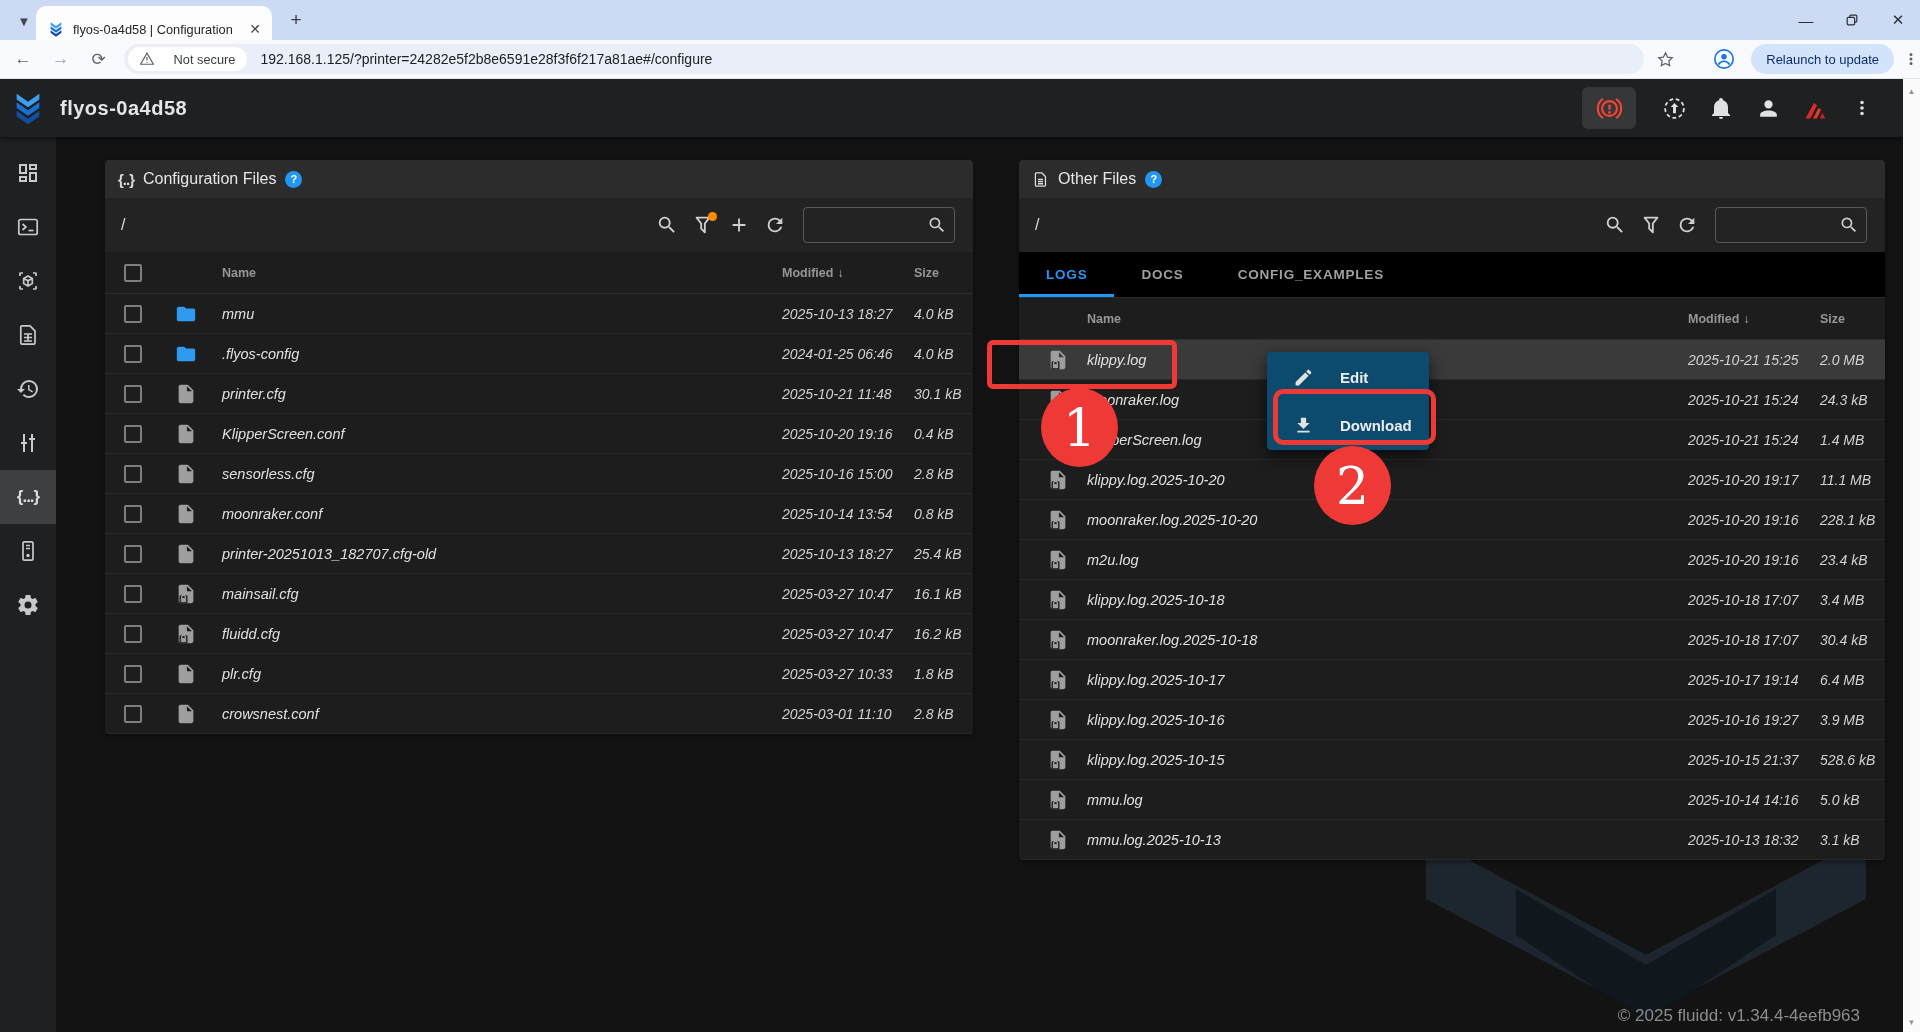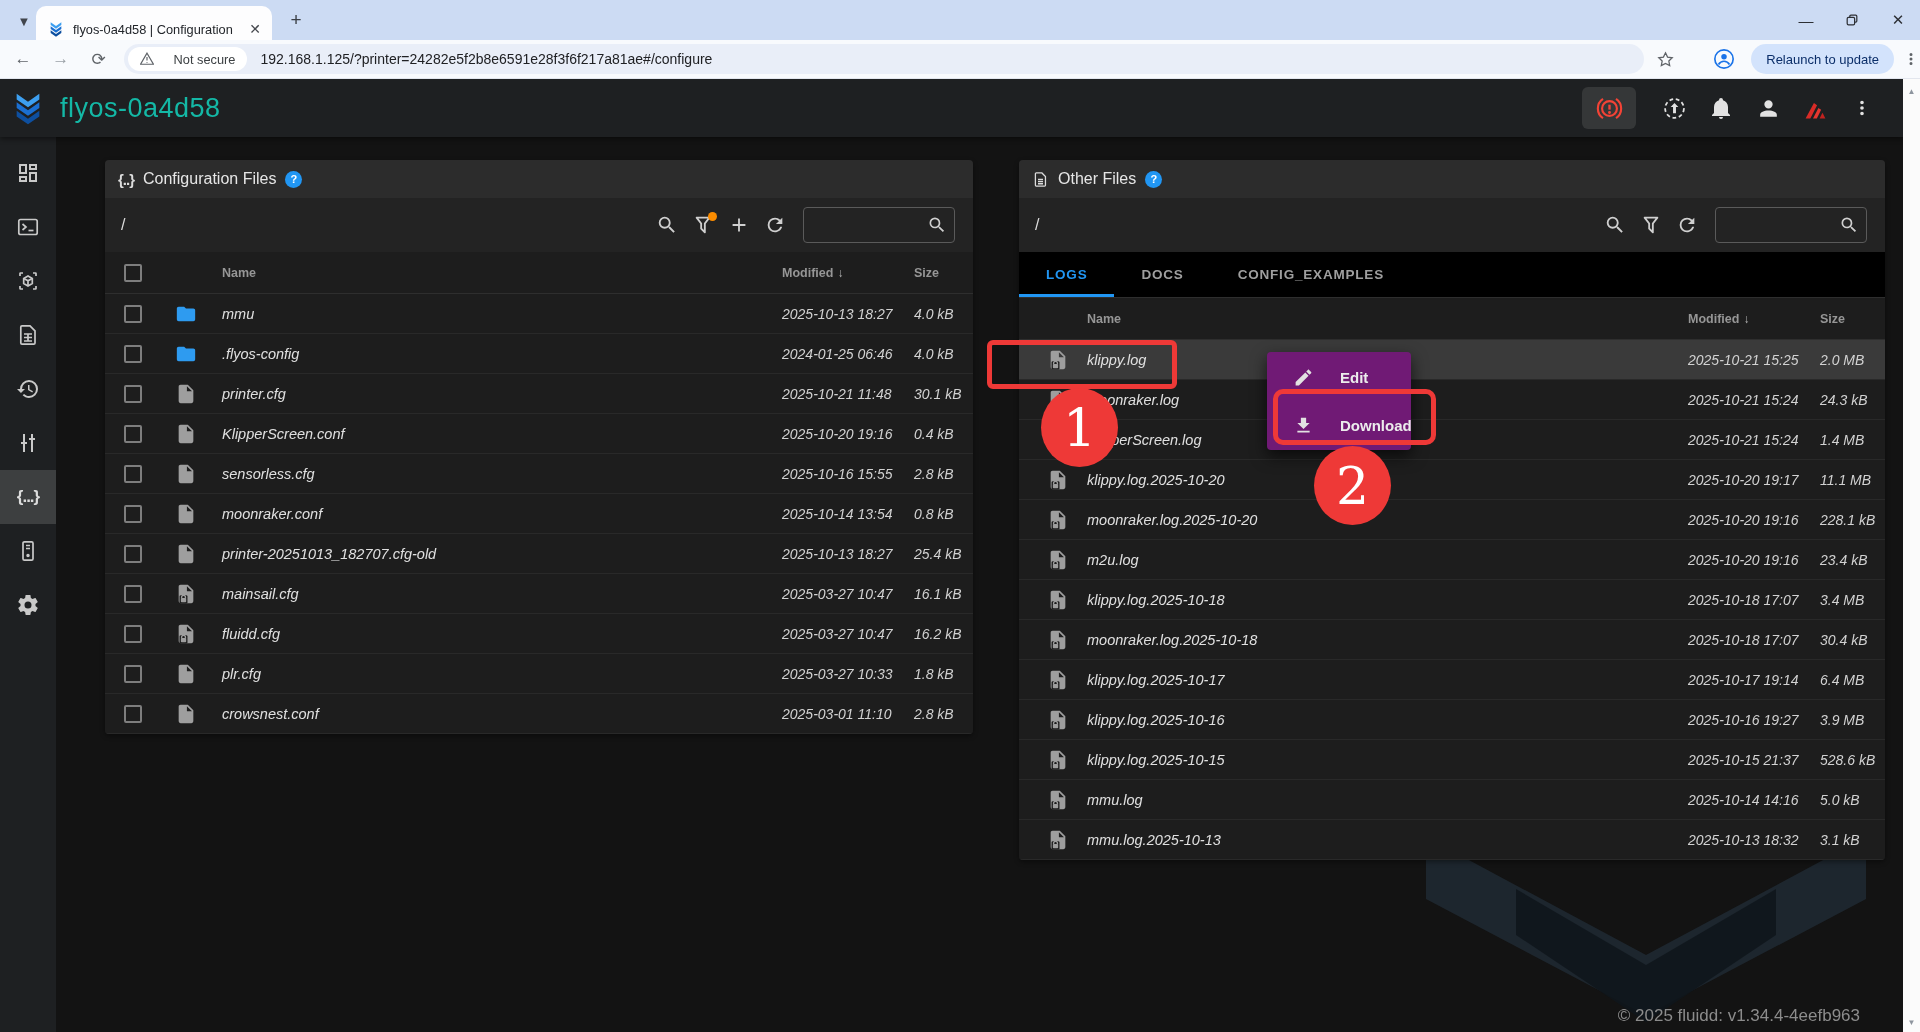--- a/index.html
+++ b/index.html
@@ -29,21 +29,21 @@
   .browser-menu-btn { margin-left:8px; color:#5f6368; }
 
   
   .page { position:absolute; left:0; top:79px; width:1903px; height:953px; background:#141414; overflow:hidden; }
   .page-scrollbar { position:absolute; right:0; top:79px; width:17px; height:953px; background:#fbfbfb; }
   .sb-arrow { position:absolute; left:0; width:17px; height:16px; display:flex; align-items:center; justify-content:center; font-size:8px; color:#8e959e; }
   .sb-arrow.up { top:4px; } .sb-arrow.down { bottom:2px; }
 
   .appbar { position:absolute; left:0; top:0; width:100%; height:58px; background:#1e2022; display:flex; align-items:center; box-shadow:0 2px 5px rgba(0,0,0,.45); z-index:5; }
   .app-logo { margin-left:11px; }
-  .app-title { margin-left:15px; font-size:27px; color:#14b8a6; font-weight:400; letter-spacing:.5px; }
+  .app-title { margin-left:15px; font-size:20px; color:#e5e5e5; font-weight:700; letter-spacing:.5px; }
   .appbar-right { margin-left:auto; display:flex; align-items:center; gap:9px; padding-right:22px; }
   .estop-btn { width:54px; height:42px; background:#353738; border-radius:6px; display:flex; align-items:center; justify-content:center; margin-right:10px; }
   .appbar-icon-btn { width:38px; height:38px; display:flex; align-items:center; justify-content:center; color:#e2e2e2; }
 
   .sidebar { position:absolute; left:0; top:58px; width:56px; bottom:0; background:#1e2022; padding-top:9px; z-index:4; }
   .side-item { width:56px; height:54px; display:flex; align-items:center; justify-content:center; color:#c9c9c9; }
   .side-item.active { background:#3d3f40; color:#ffffff; }
 
   .main { position:absolute; left:56px; top:58px; right:0; bottom:0; background:#131313; }
 
@@ -83,21 +83,21 @@
   .grid-other .cell.icon-cell { justify-content:flex-end; padding-right:14px; }
   .cell.name { padding-left:12px; font-size:14.5px; color:#e0e0e0; }
   .grid-other .cell.name { padding-left:4px; }
   .cell.mod { padding-left:8px; font-size:14px; color:#d2d2d2; }
   .cell.size { padding-left:8px; font-size:14px; color:#d2d2d2; }
   .thead .cell.name, .thead .cell.mod, .thead .cell.size { font-size:12.5px; color:#969696; }
   .sort-arrow { margin-left:4px; font-size:12px; color:#b5b5b5; }
   .checkbox { width:18px; height:18px; border:2px solid #7e7e7e; border-radius:2px; }
 
   
-  .ctx-menu { position:absolute; left:1211px; top:215px; width:144px; background:#701a75; border-radius:4px; box-shadow:0 6px 16px rgba(0,0,0,.65); z-index:20; padding:1px 0; }
+  .ctx-menu { position:absolute; left:1211px; top:215px; width:162px; background:#0c4a6e; border-radius:4px; box-shadow:0 6px 16px rgba(0,0,0,.65); z-index:20; padding:1px 0; }
   .ctx-item { height:48px; display:flex; align-items:center; padding-left:26px; gap:26px; color:#ececec; font-size:15px; font-weight:bold; }
   .ctx-item .ci { color:#e2e2e2; }
 
   
   .anno { position:absolute; z-index:30; pointer-events:none; }
   .anno-rect { border:5px solid #ee3937; background:transparent; }
   .anno-rect.r1 { left:931px; top:203px; width:190px; height:49px; border-radius:6px; }
   .anno-rect.r2 { left:1217px; top:252px; width:163px; height:56px; border-radius:10px; }
   .anno-circle { width:77px; height:79px; border-radius:50%; background:#ee3937; display:flex; align-items:center; justify-content:center; color:#fff; font-family:"DejaVu Serif","Liberation Serif",serif; font-size:52px; }
   .anno-circle.c1 { left:985px; top:251px; }
@@ -393,21 +393,21 @@
           <div class="trow grid-config">
             <div class="cell cb">
               <span class="checkbox"></span>
             </div>
             <div class="cell icon-cell">
               <svg width="22" height="22" viewBox="0 0 24 24" fill="#9e9e9e">
                 <path d="M13,9V3.5L18.5,9M6,2C4.89,2 4,2.89 4,4V20A2,2 0 0,0 6,22H18A2,2 0 0,0 20,20V8L14,2H6Z"></path>
               </svg>
             </div>
             <div class="cell name">sensorless.cfg</div>
-            <div class="cell mod">2025-10-16 15:55</div>
+            <div class="cell mod">2025-10-16 15:00</div>
             <div class="cell size">2.8 kB</div>
           </div>
           <div class="trow grid-config">
             <div class="cell cb">
               <span class="checkbox"></span>
             </div>
             <div class="cell icon-cell">
               <svg width="22" height="22" viewBox="0 0 24 24" fill="#9e9e9e">
                 <path d="M13,9V3.5L18.5,9M6,2C4.89,2 4,2.89 4,4V20A2,2 0 0,0 6,22H18A2,2 0 0,0 20,20V8L14,2H6Z"></path>
               </svg>

